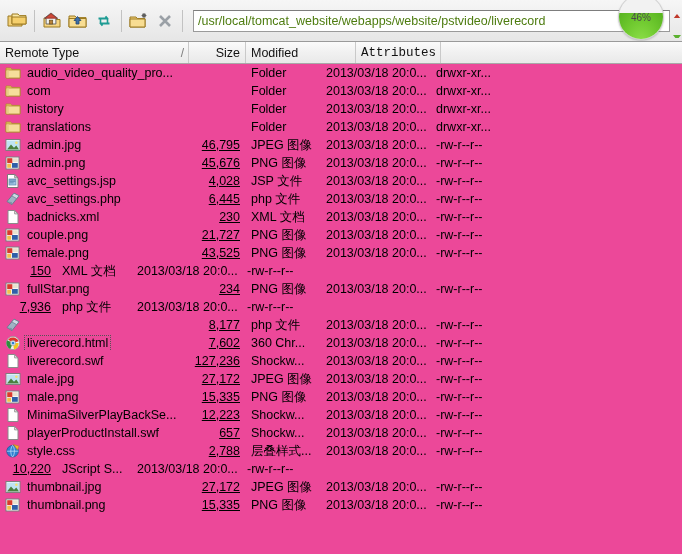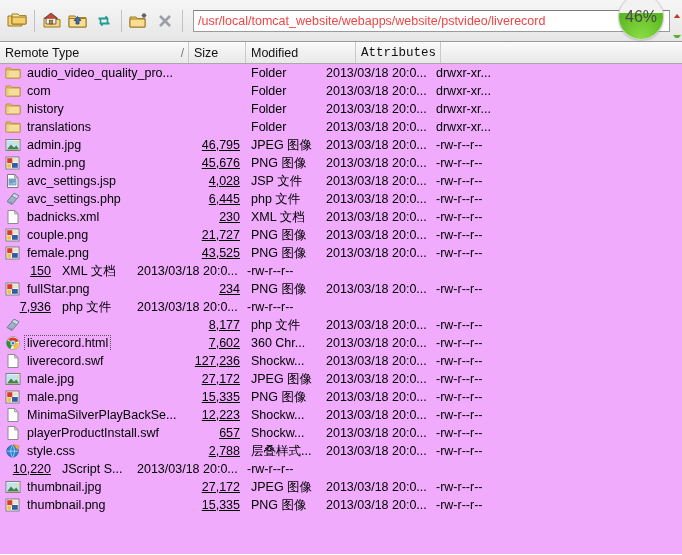--- a/index.html
+++ b/index.html
@@ -41,21 +41,21 @@
     height: 22px;
     margin-left: 6px;
     margin-right: 8px;
     background: #ffffff;
     border: 1px solid #9a9a9a;
     border-top-color: #7d7d7d;
     display: flex;
     align-items: center;
     padding: 0 4px;
     font-size: 12.5px;
-    color: #ef4444;
+    color: #4d7c0f;
     white-space: nowrap;
     overflow: hidden;
     min-width: 0;
   }
 
   
   #progress-badge {
     position: absolute;
     right: 18px; top: -6px;
     width: 46px; height: 46px;
@@ -67,21 +67,21 @@
     display: flex; align-items: center; justify-content: center;
   }
   #progress-fill {
     position: absolute;
     left: 0; bottom: 0; width: 100%;
     height: 60%;
     background: radial-gradient(ellipse at 50% 120%, #8fe04a 0%, #6fc92f 55%, #57b320 100%);
   }
   #progress-text {
     position: relative;
-    font-size: 16px;
+    font-size: 10px;
     color: #4a4a4a;
     font-family: "Liberation Sans", sans-serif;
   }
   .edge-arrow {
     position: absolute;
     right: 0; width: 10px; height: 10px;
     overflow: hidden;
   }
   .edge-arrow.up { top: 8px; }
   .edge-arrow.down { top: 28px; }
@@ -100,36 +100,36 @@
     align-items: center;
     border-right: 1px solid #c9c9c9;
     padding: 0 5px;
     flex: 0 0 auto;
     overflow: hidden;
     white-space: nowrap;
     cursor: default;
     position: relative;
   }
   .ch.name  { width: 189px; }
-  .ch.size  { width: 57px; }
+  .ch.size  { width: 57px; justify-content: flex-end; }
   .ch.type  { width: 75px; }
   .ch.mod   { width: 110px; }
   .ch.attr  { width: 85px; font-family: Liberation Mono, monospace; }
   .ch.pad   { flex: 1 1 auto; border-right: none; }
   .sort-ind {
     position: absolute;
     right: 4px;
     font-size: 12px;
     color: #7c7c7c;
   }
 
   
   #filelist {
     height: calc(555px - 42px - 23px);
-    background: #f0abfc;
+    background: #ec4899;
     overflow: hidden;
   }
   .row {
     display: flex;
     height: 18px;
     align-items: center;
     font-size: 12.5px;
     color: #000;
     cursor: default;
   }

